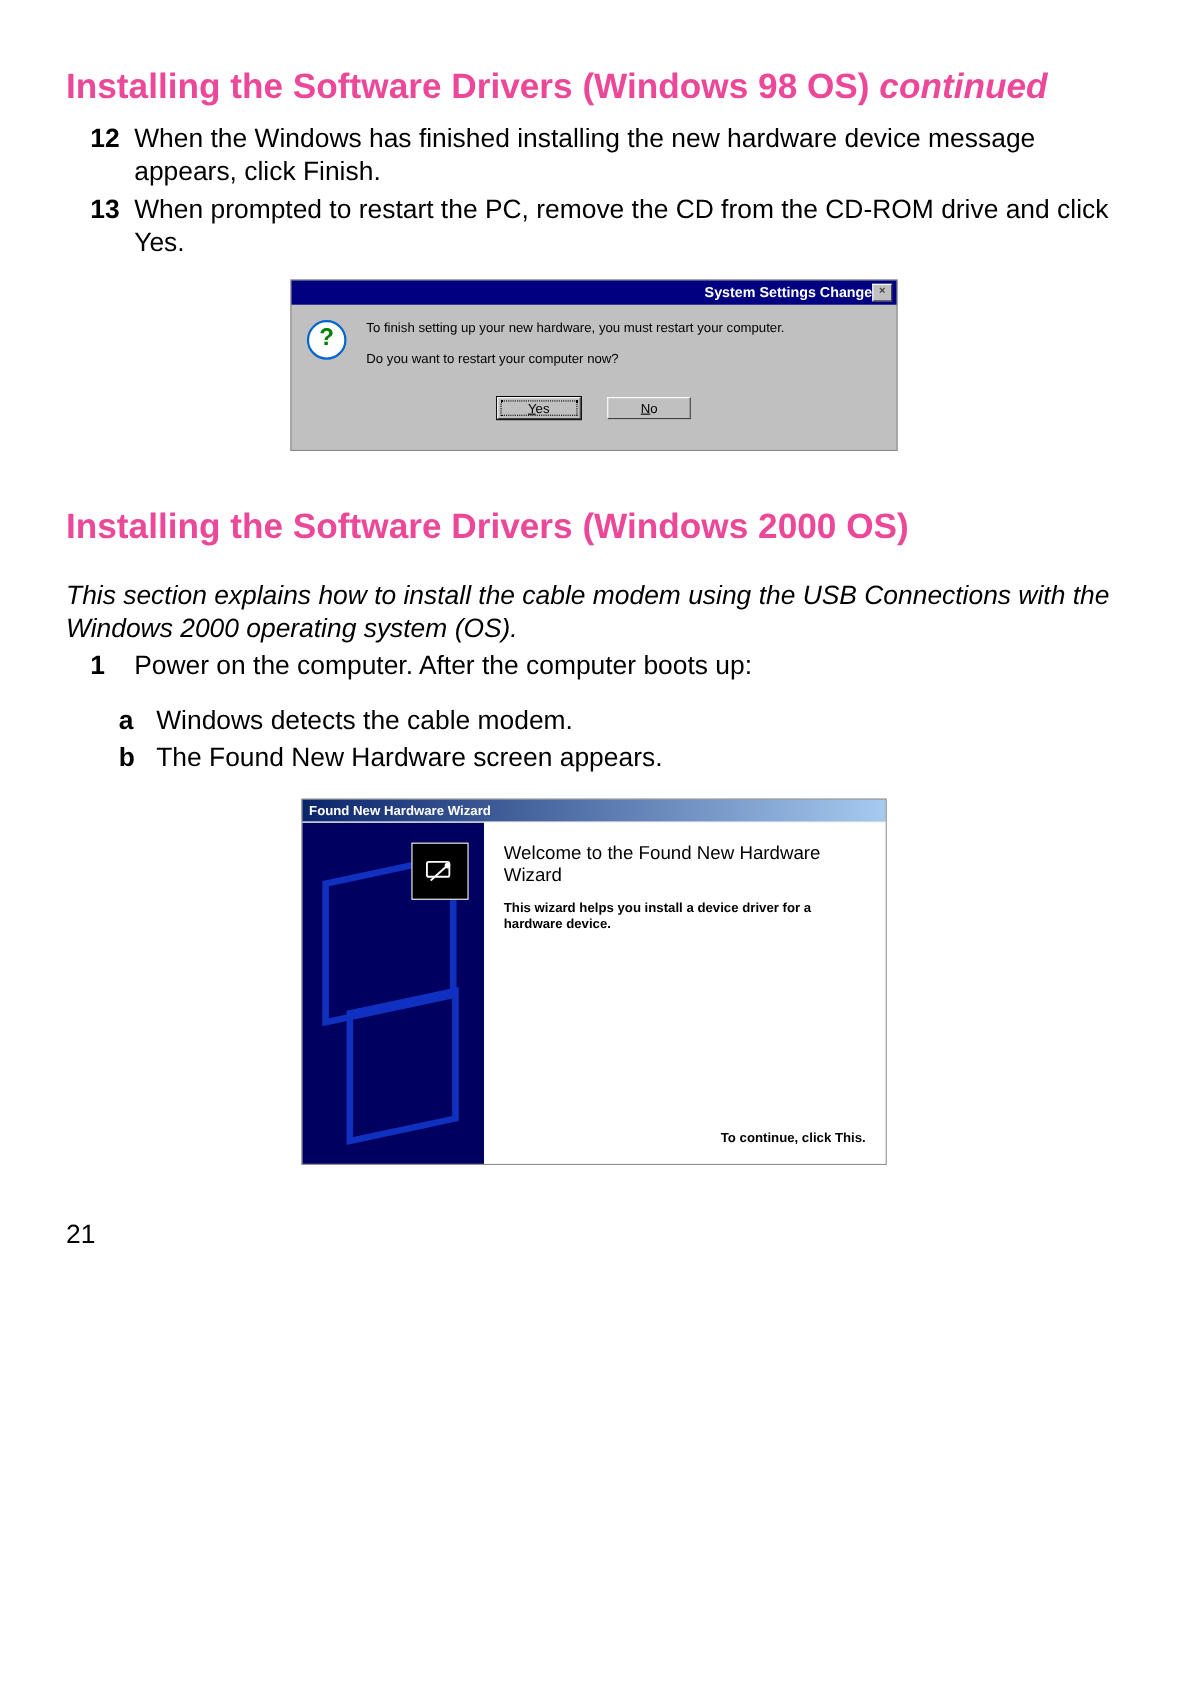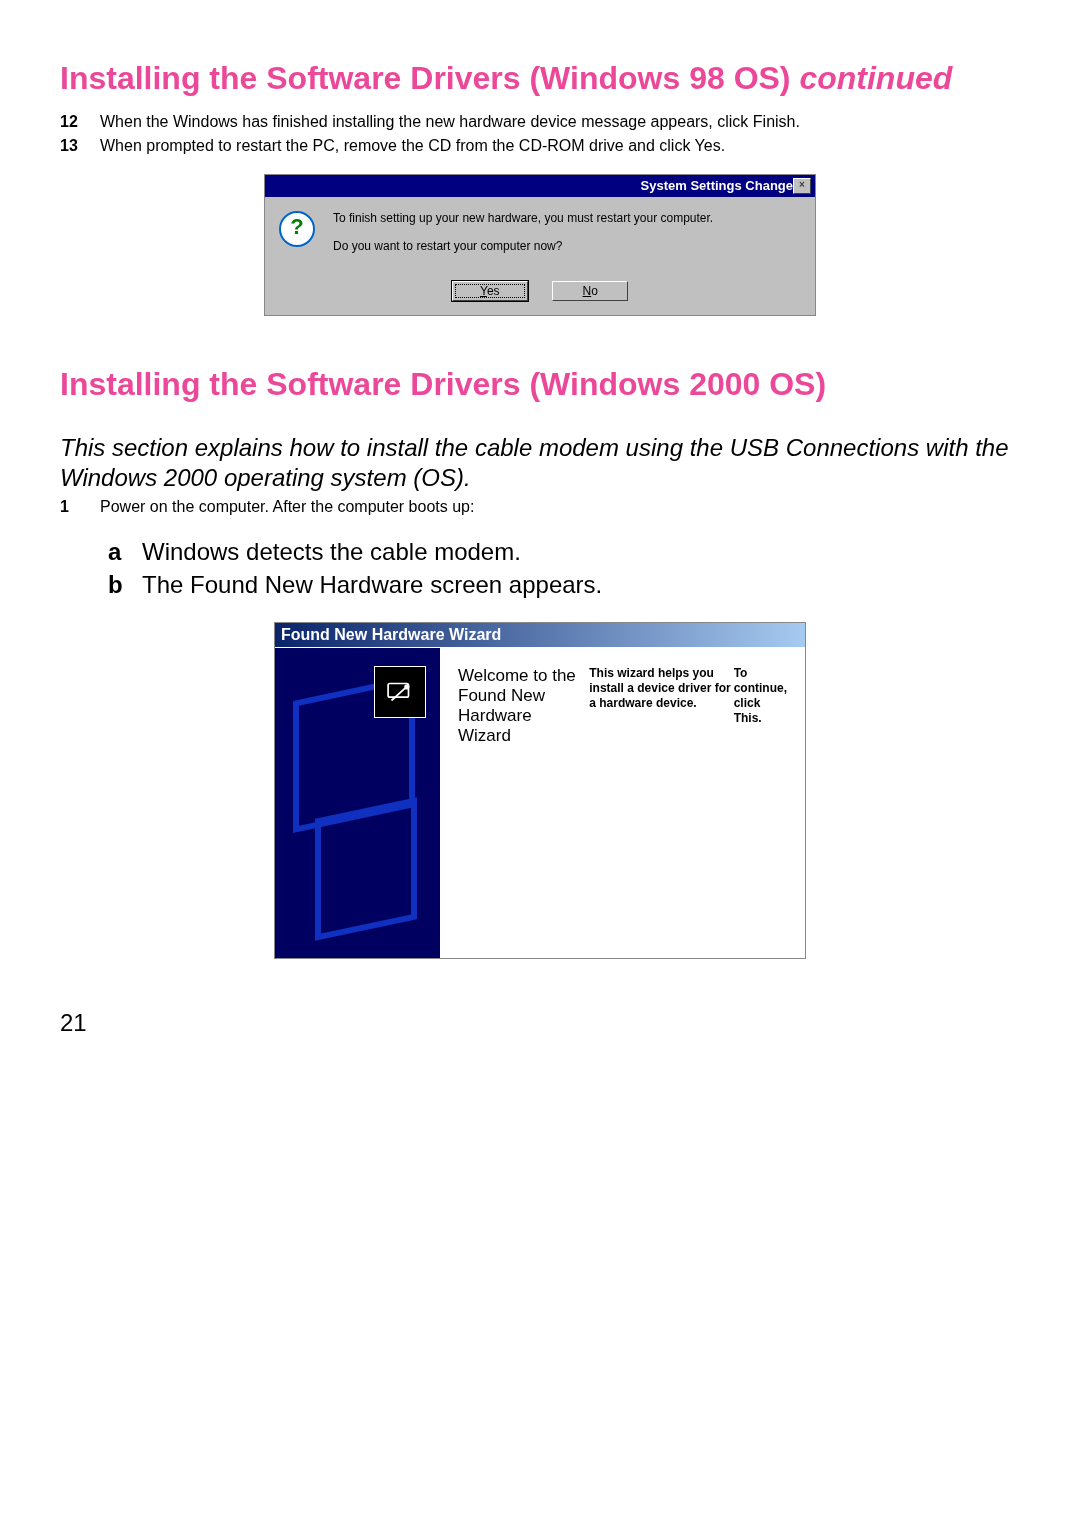--- a/index.html
+++ b/index.html
@@ -12,21 +12,21 @@
   }
   h1 {
     color: #ec4899;
     font-size: 32px;
     font-weight: bold;
     margin: 10px 0 15px 0;
     line-height: 1.15;
   }
   h1 .cont { font-style: italic; }
   .step-list { margin: 0 0 18px 0; padding: 0; }
-  .step { display: flex; font-size: 16px; line-height: 1.25; margin-bottom: 4px; }
+  .step { display: flex; font-size: 24px; line-height: 1.25; margin-bottom: 4px; margin-left: 22px; }
   .step .num { font-weight: bold; width: 40px; flex: 0 0 40px; }
   .step .txt { flex: 1; }
   .step .txt .i { }
   .intro { font-size: 24px; font-style: italic; line-height: 1.25; margin: 30px 0 4px 0; }
   .sub-list { margin: 15px 0 20px 48px; }
   .sub { display: flex; font-size: 24px; line-height: 1.4; }
   .sub .let { font-weight: bold; width: 34px; flex: 0 0 34px; }
   .page-num { font-size: 24px; margin-top: 50px; }
 
   
@@ -70,21 +70,21 @@
     font-weight: bold;
     font-size: 22px;
     text-align: center;
     line-height: 28px;
     margin-right: 18px;
     background: #fff;
   }
   .dlg1 .msg p { margin: 0 0 14px 0; }
   .dlg1 .btnrow {
     text-align: center;
-    padding: 4px 0 14px 0;
+    padding: 4px 0 28px 0;
   }
   .win-btn {
     font-family: Tahoma, Arial, sans-serif;
     font-size: 12px;
     background: #c0c0c0;
     border: 1px solid #404040;
     border-top-color: #fff; border-left-color: #fff;
     padding: 2px 0;
     width: 74px;
     margin: 0 10px;
@@ -104,21 +104,21 @@
     width: 530px;
     margin: 18px auto 0 auto;
     border: 1px solid #888;
     background: #c8c8c8;
     font-family: Tahoma, Arial, sans-serif;
   }
   .dlg2 .titlebar {
     background: linear-gradient(to right, #0a246a, #a6caf0);
     color: #fff;
     font-weight: bold;
-    font-size: 16px;
+    font-size: 12px;
     padding: 3px 6px;
   }
   .dlg2 .content {
     display: flex;
     background: #c8c8c8;
     border-top: 1px solid #fff;
   }
   .dlg2 .side {
     width: 165px; height: 310px;
     background: #000060;
@@ -143,22 +143,23 @@
     background: #000;
     border: 1px solid #fff;
     display: flex; align-items: center; justify-content: center;
   }
   .dlg2 .side .iconbox svg { width: 34px; height: 34px; }
   .dlg2 .right {
     flex: 1;
     background: #fff;
     padding: 18px 18px 12px 18px;
     display: flex;
-    flex-direction: row;
-    font-size: 12px;
+    flex-direction: column;
+    font-size: 12px;
+    align-items: flex-end;
   }
   .dlg2 .right .wiz-title {
     font-family: Tahoma, Arial, sans-serif;
     font-size: 17px;
     margin: 0 0 12px 0;
   }
   .dlg2 .right .wiz-text { margin: 0 0 4px 0; line-height: 1.25; font-weight: bold; }
   .dlg2 .right .spacer { flex: 1; }
   .dlg2 .btnrow2 {
     background: #c8c8c8;

